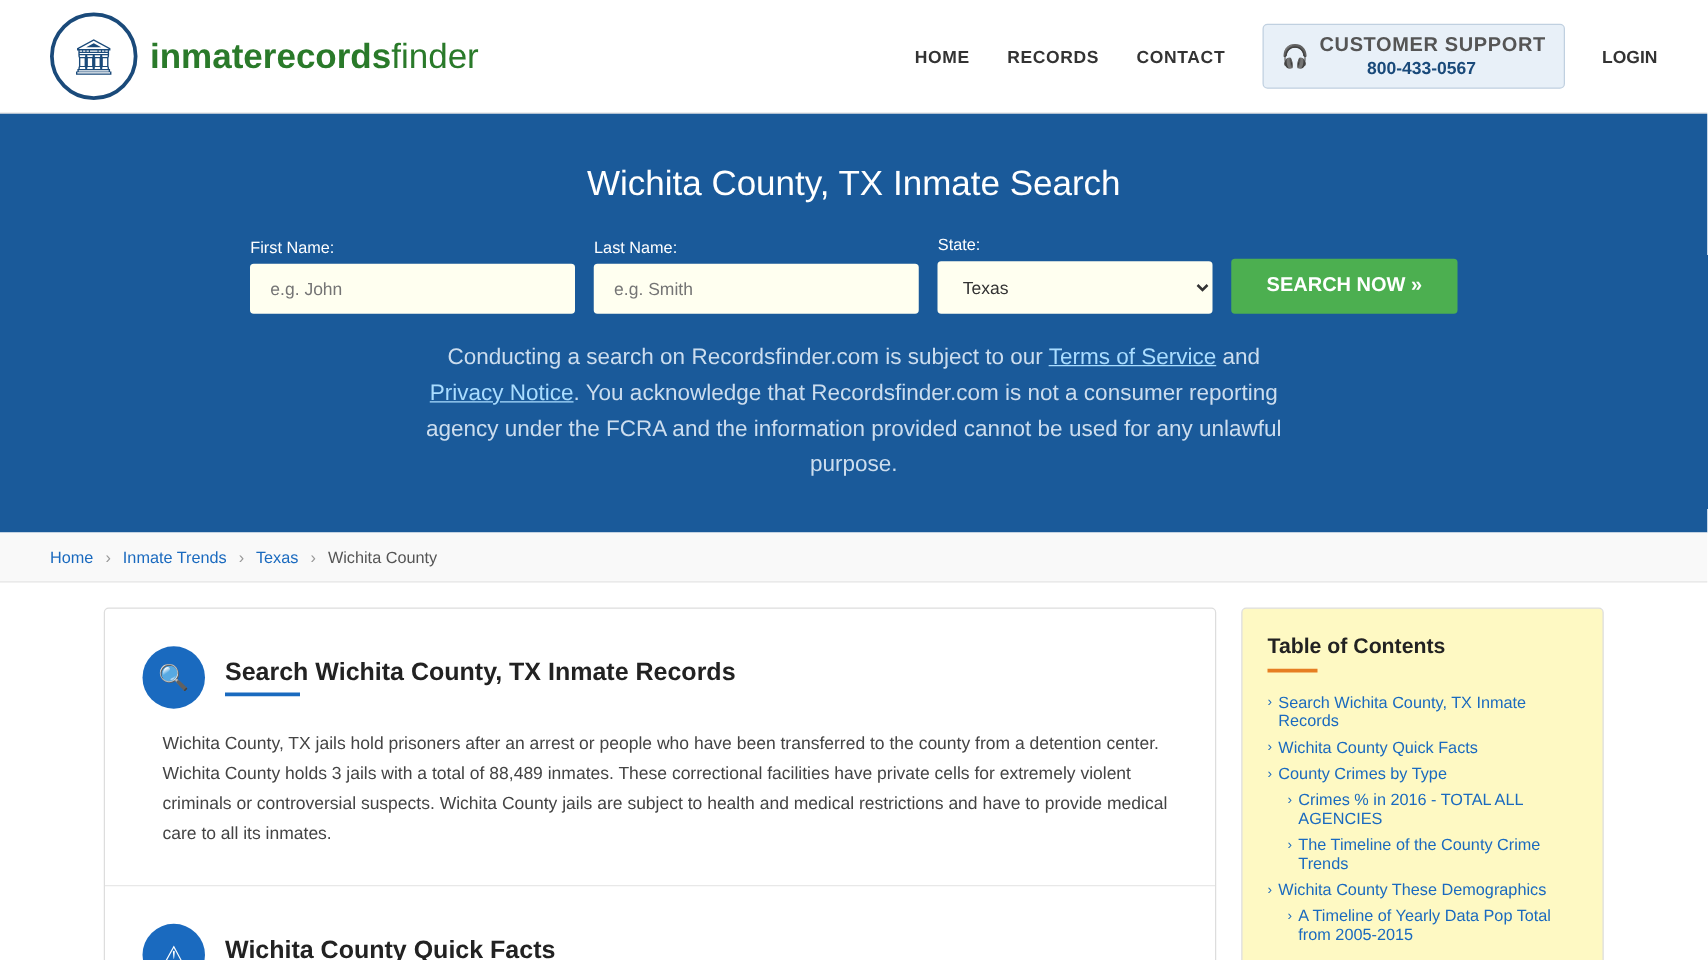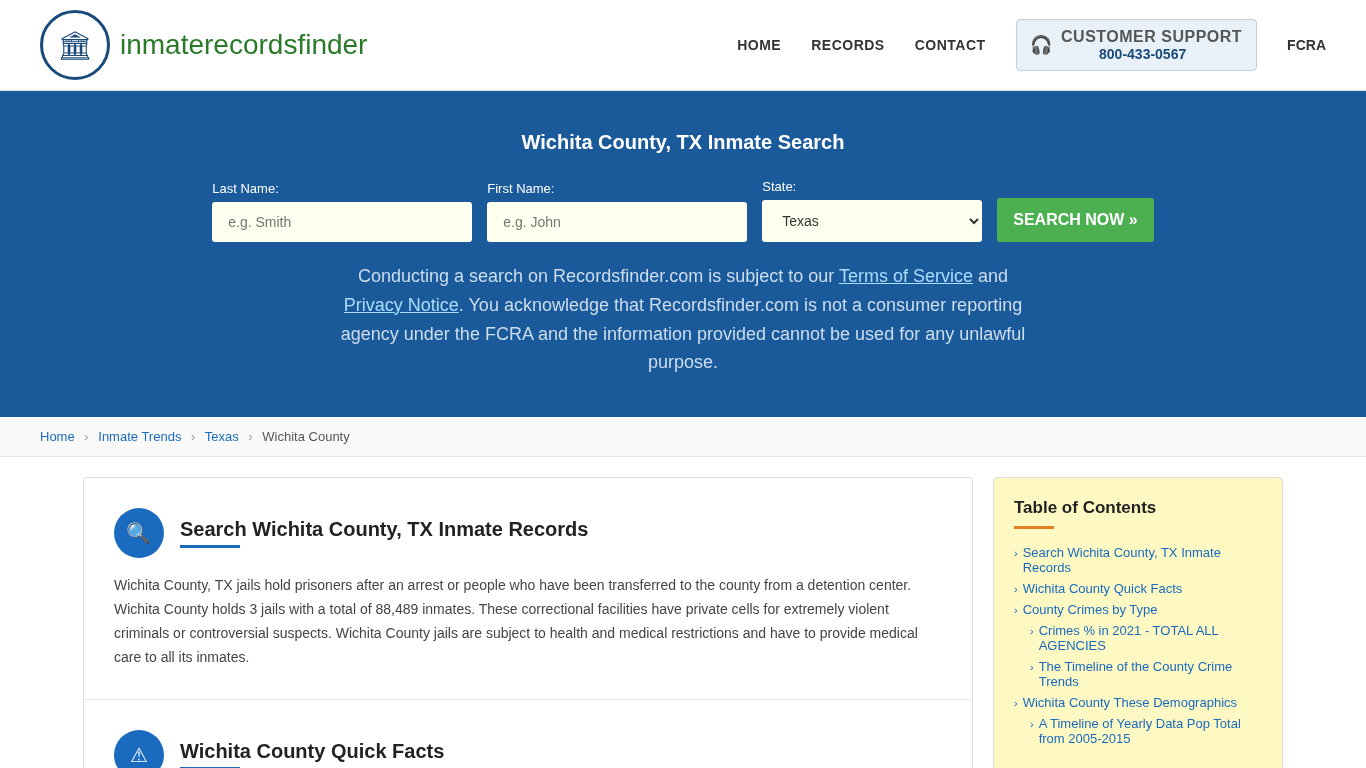--- a/index.html
+++ b/index.html
@@ -36,21 +36,21 @@
     }
     .logo-text {
       font-size: 28px;
       color: #1a4a7a;
     }
     .logo-text span {
       color: #2a7a2a;
       font-weight: normal;
     }
     .logo-text .regular {
-      font-weight: normal;
+      font-weight: bold;
     }
     .nav-area {
       display: flex;
       align-items: center;
       gap: 30px;
     }
     .nav-link {
       text-decoration: none;
       color: #333;
       font-weight: bold;
@@ -90,22 +90,22 @@
     }
 
     
     .hero {
       background: #1a5a9a;
       padding: 40px 20px;
       text-align: center;
       color: #fff;
     }
     .hero h1 {
-      font-size: 20px;
-      font-weight: bold;
+      font-size: 28px;
+      font-weight: normal;
       margin-bottom: 25px;
       color: #fff;
     }
     .search-form {
       display: flex;
       align-items: flex-end;
       gap: 15px;
       justify-content: center;
       margin-bottom: 20px;
     }
@@ -136,21 +136,21 @@
       font-size: 14px;
       background: #fffff0;
       color: #333;
       width: 220px;
       appearance: auto;
     }
     .search-btn {
       background: #4caf50;
       color: #fff;
       border: none;
-      padding: 13px 16px;
+      padding: 13px 28px;
       font-size: 16px;
       font-weight: bold;
       border-radius: 3px;
       cursor: pointer;
       white-space: nowrap;
     }
     .disclaimer {
       font-size: 18px;
       color: #cde;
       max-width: 700px;
@@ -230,20 +230,21 @@
     }
     .section-title-wrap .underline {
       width: 60px;
       height: 3px;
       background: #1a6abf;
     }
     .section-body {
       font-size: 14px;
       line-height: 1.7;
       color: #444;
+      margin-left: 16px;
     }
 
     
     .sidebar {
       width: 290px;
       flex-shrink: 0;
     }
     .toc-box {
       background: #fef9c3;
       border: 1px solid #ddd;
@@ -303,34 +304,34 @@
     <a class="nav-link" href="#">HOME</a>
     <a class="nav-link" href="#">RECORDS</a>
     <a class="nav-link" href="#">CONTACT</a>
     <div class="customer-support">
       <span class="support-icon">🎧</span>
       <div>
         <div class="support-text">CUSTOMER SUPPORT</div>
         <div class="support-number">800-433-0567</div>
       </div>
     </div>
-    <a class="login-link" href="#">FCRA</a>
+    <a class="login-link" href="#">LOGIN</a>
   </nav>
 </header>
 
 <section class="hero">
   <h1>Wichita County, TX Inmate Search</h1>
   <div class="search-form">
     <div class="form-group">
+      <label>First Name:</label>
+      <input type="text" placeholder="e.g. John" style="">
+    </div>
+    <div class="form-group">
       <label>Last Name:</label>
       <input type="text" placeholder="e.g. Smith" style="">
-    </div>
-    <div class="form-group">
-      <label>First Name:</label>
-      <input type="text" placeholder="e.g. John" style="">
     </div>
     <div class="form-group">
       <label>State:</label>
       <select>
         <option>Texas</option>
         <option>Alabama</option>
         <option>Alaska</option>
         <option>Arizona</option>
         <option>California</option>
         <option>Colorado</option>
@@ -406,21 +407,21 @@
         </li>
         <li>
           <a href="#">
             <span class="chev">›</span>
             <span>County Crimes by Type</span>
           </a>
         </li>
         <li class="sub-item">
           <a href="#">
             <span class="chev">›</span>
-            <span>Crimes % in 2021 - TOTAL ALL AGENCIES</span>
+            <span>Crimes % in 2016 - TOTAL ALL AGENCIES</span>
           </a>
         </li>
         <li class="sub-item">
           <a href="#">
             <span class="chev">›</span>
             <span>The Timeline of the County Crime Trends</span>
           </a>
         </li>
         <li>
           <a href="#">

